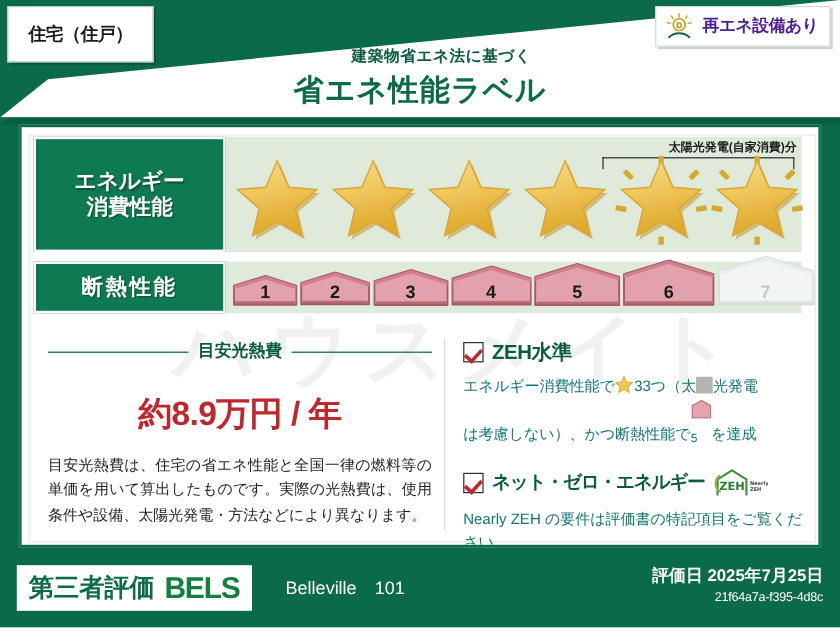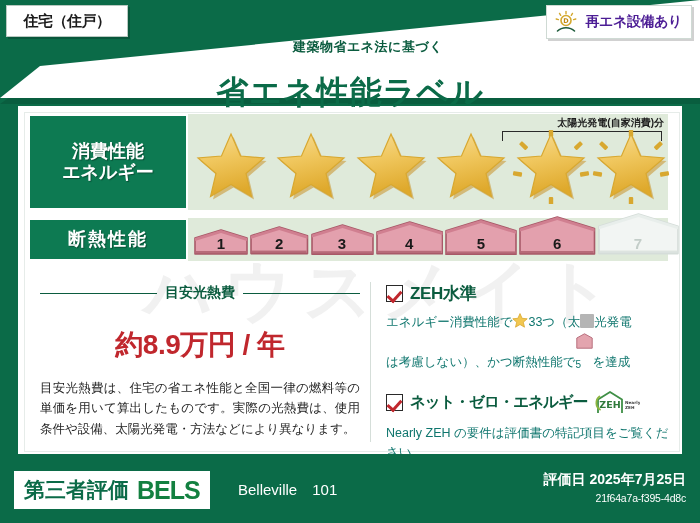--- a/index.html
+++ b/index.html
@@ -30,21 +30,21 @@
     width: 700px; height: 104px;
     background: rgba(0,0,0,0.12);
     clip-path: polygon(700px 6px, 700px 104px, 0px 104px, 44px 72px, 700px 6px);
     z-index: 0;
   }
 
   
   .badge-type {
     position: absolute;
     left: 6px; top: 5px;
-    width: 122px; height: 32px;
+    width: 122px; height: 47px;
     background: #ffffff;
     border: 1px solid #b9c9c1;
     display: flex; align-items: center; justify-content: center;
     z-index: 5;
     box-shadow: 2px 2px 0 rgba(0,0,0,0.18);
   }
   .badge-type span {
     font-size: 15px; font-weight: bold; color: #1b1b1b;
     letter-spacing: -0.5px;
   }
@@ -67,22 +67,22 @@
     letter-spacing: -0.4px;
   }
 
   
   .hdr {
     position: absolute; left: 0; top: 38px; width: 700px;
     text-align: center; z-index: 6;
   }
   .hdr .sub { font-size: 13px; font-weight: bold; color: #0b5c3f; letter-spacing: 0.5px; margin-left: 36px; }
   .hdr .main {
-    font-size: 32px; font-weight: bold; color: #0b6b48;
-    letter-spacing: 1px; margin-top: 15px;
+    font-size: 25px; font-weight: bold; color: #0b6b48;
+    letter-spacing: 1px; margin-top: 2px;
   }
 
   
   .card {
     position: absolute;
     left: 16px; top: 104px;
     width: 668px; height: 352px;
     background: #ffffff;
     border: 2px solid #0b6b48;
     z-index: 4;
@@ -271,22 +271,22 @@
     <div class="sub">建築物省エネ法に基づく</div>
     <div class="main">省エネ性能ラベル</div>
   </div>
 
   <div class="card">
     <div class="card-inner"></div>
     <div class="watermark">ハウスメイト</div>
 
     <div class="perf-row energy">
       <div class="row-tag">
+        <div class="t">エネルギー</div>
         <div class="t">消費性能</div>
-        <div class="t">エネルギー</div>
       </div>
       <div class="stars-area">
         <div class="solar-label">太陽光発電(自家消費)分</div>
         <div class="solar-bracket"></div>
         <div class="stars-wrap" id="stars-wrap">
             <div class="star-slot"><svg width="78" height="74" viewBox="0 0 78 74">
                 <defs>
                   <linearGradient id="sg0" x1="0" y1="0" x2="0.25" y2="1">
                     <stop offset="0%" stop-color="#f7dd96"></stop>
                     <stop offset="45%" stop-color="#f0c75e"></stop>

